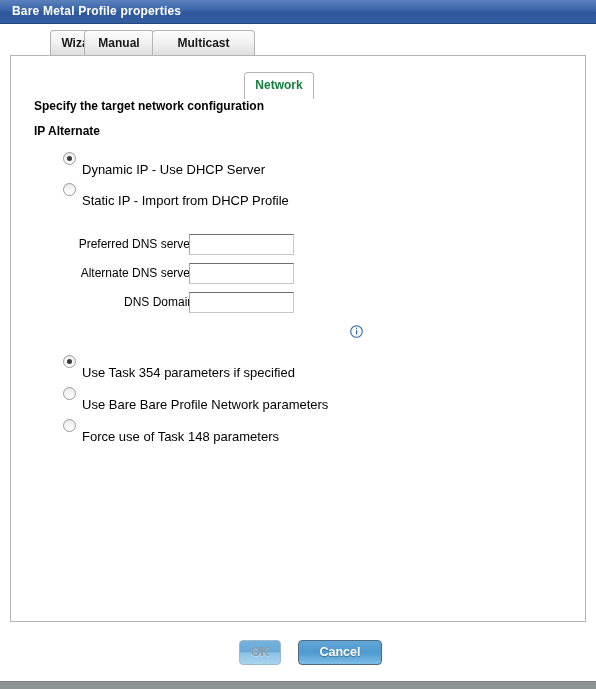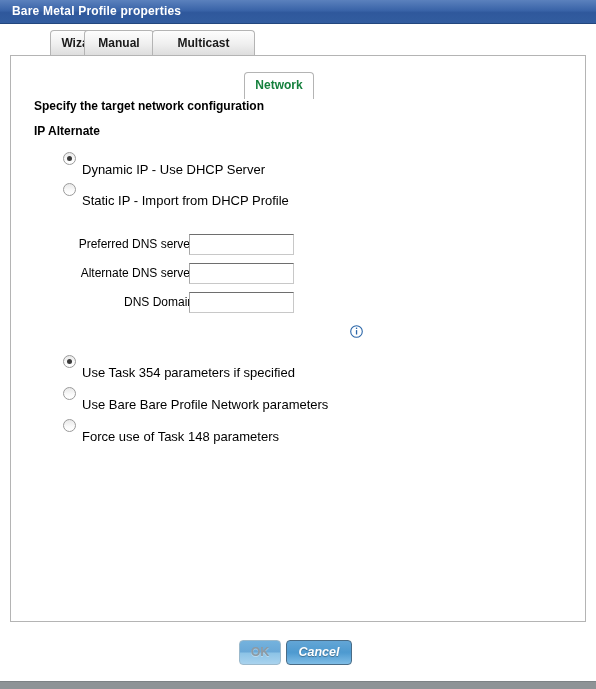--- a/index.html
+++ b/index.html
@@ -293,18 +293,18 @@
     <span class="radio"></span>
     <span class="radio-label">Force use of Task 148 parameters</span>
   </div>
 
 </div>
 
 <div class="buttonbar">
   <div class="btn btn-ok" style="left:239px; width:42px;">
     <span>OK</span>
   </div>
-  <div class="btn btn-cancel" style="left:286px; width:66px;font-style:italic;">
+  <div class="btn btn-cancel" style="left:298px; width:84px;">
     <span>Cancel</span>
   </div>
 </div>
 
 <div class="bottom-strip"></div>
 
 </body></html>

